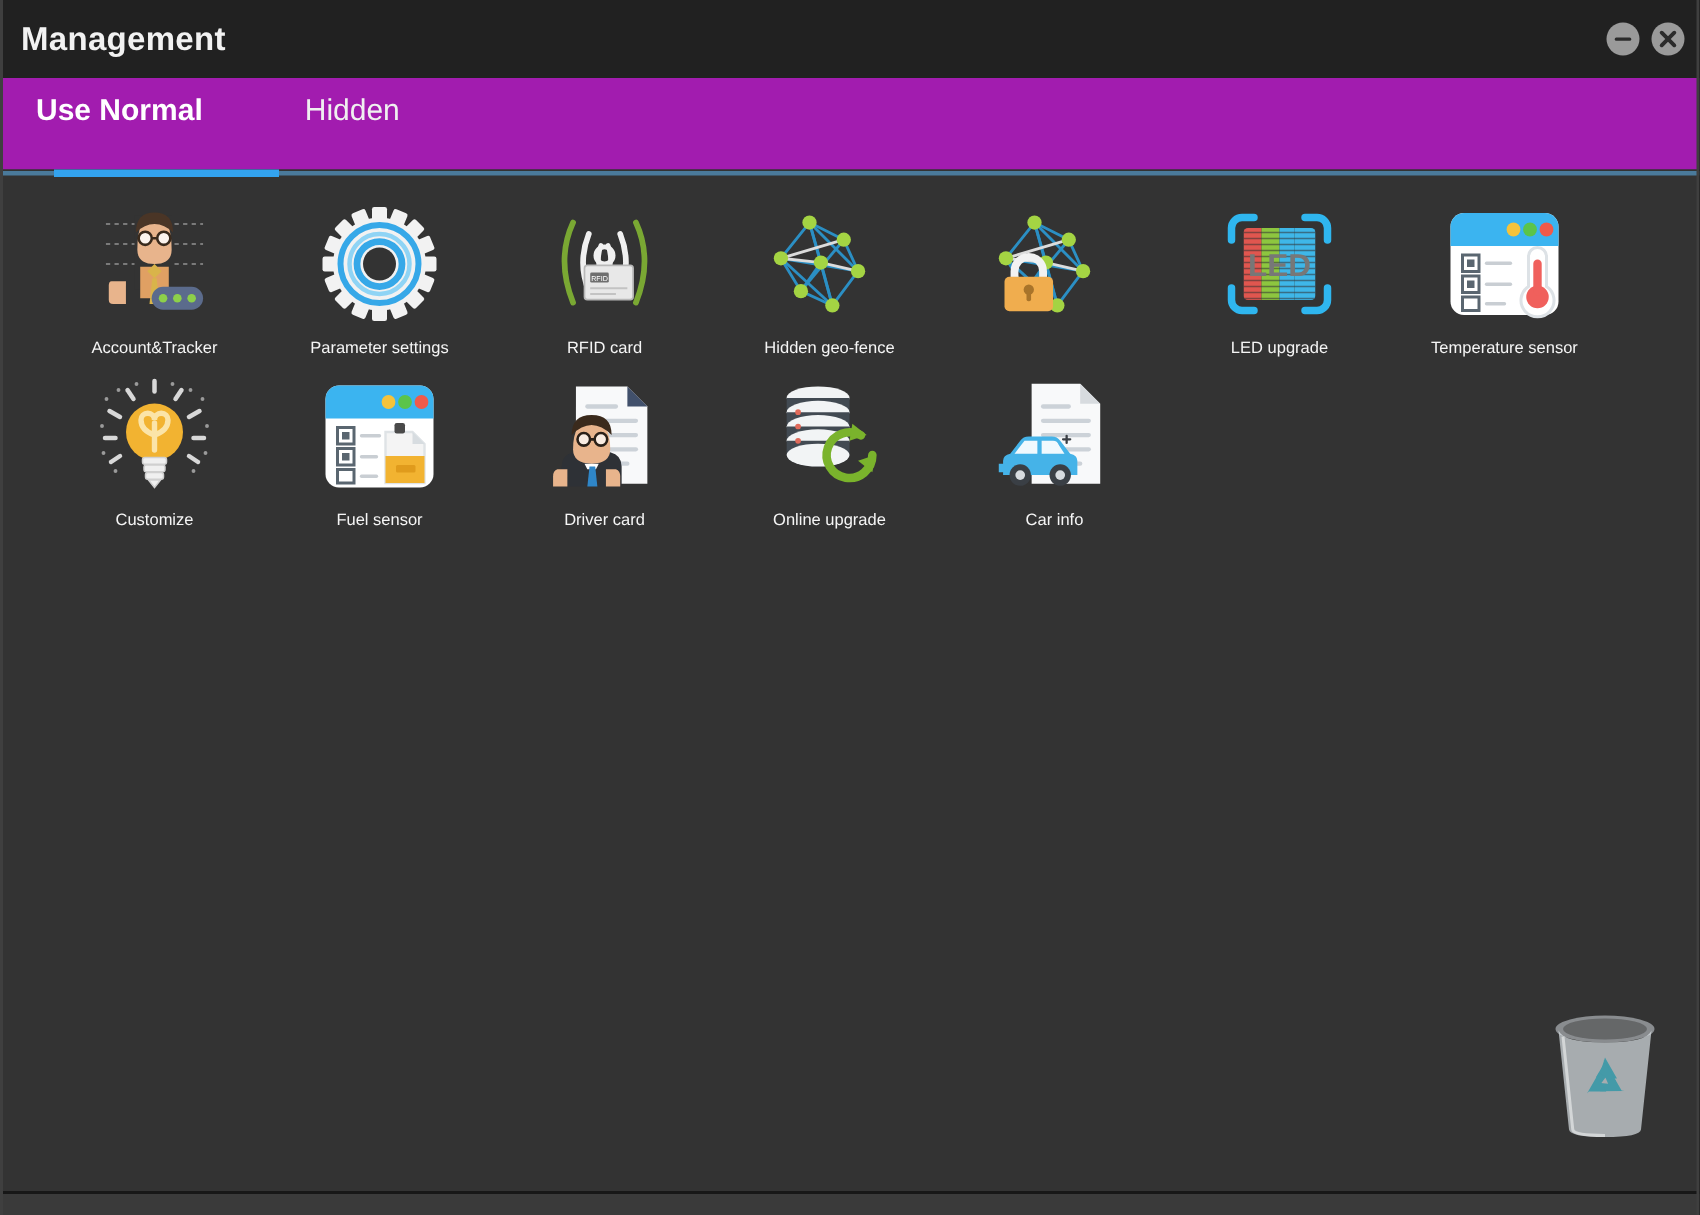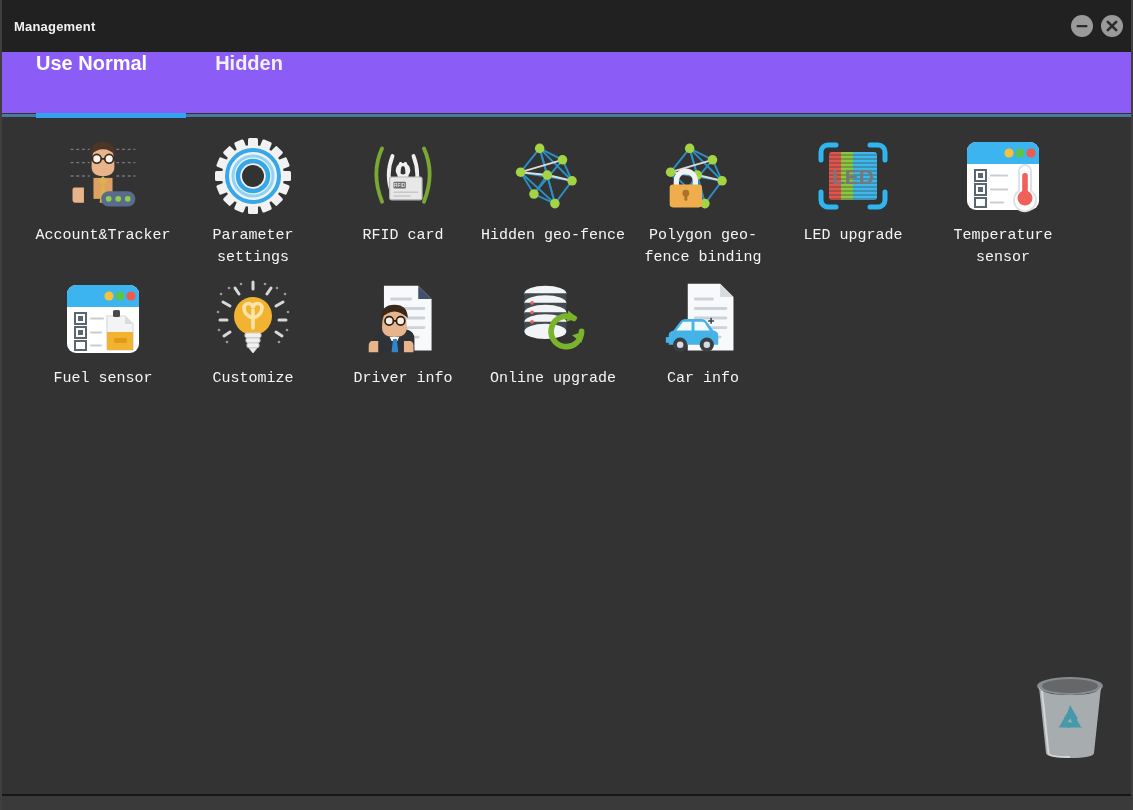--- a/index.html
+++ b/index.html
@@ -26,21 +26,21 @@
     position: relative;
     height: 52px;
     background: #212121;
     display: flex;
     align-items: center;
     box-sizing: border-box;
     padding: 0 10px 0 14px;
   }
   .title-text {
     color: #f2f2f2;
-    font-size: 13px;
+    font-size: 22px;
     font-weight: bold;
     letter-spacing: 0.2px;
     user-select: none;
   }
   .win-controls {
     position: absolute;
     right: 10px;
     top: 50%;
     transform: translateY(-50%);
     display: flex;
@@ -56,37 +56,37 @@
     align-items: center;
     justify-content: center;
     cursor: pointer;
   }
   .win-btn svg { display: block; }
 
   
   .tabbar {
     position: relative;
     height: 61px;
-    background: #8b5cf6;
+    background: #a21caf;
     display: flex;
-    align-items: flex-start;
-    padding-left: 36px;
+    align-items: center;
+    padding-left: 24px;
     box-sizing: border-box;
   }
   .tab {
     color: #ffffff;
     font-size: 20px;
     font-weight: bold;
     padding: 0 0 16px 0;
     margin-right: 68px;
     cursor: pointer;
     user-select: none;
     white-space: nowrap;
   }
-  .tab.inactive { color: #f0f0f0; font-weight: bold; }
+  .tab.inactive { color: #f0f0f0; font-weight: normal; }
 
   .tab-underline-wrap {
     position: relative;
     height: 5px;
     background: #333333;
   }
   .tab-underline-base {
     position: absolute;
     left: 0; right: 0;
     top: 1px;
@@ -129,26 +129,25 @@
   .cell .iconbox {
     width: 80px;
     height: 80px;
     display: flex;
     align-items: center;
     justify-content: center;
   }
   .cell .label {
     margin-top: 9px;
     color: #f5f5f5;
-    font-size: 15px;
+    font-size: 11px;
     line-height: 1.45;
     text-align: center;
     width: 148px;
     word-wrap: break-word;
-    font-family: Liberation Mono, monospace;
   }
 
   
   .recycle {
     position: absolute;
     right: 22px;
     bottom: 38px;
     width: 82px;
     height: 90px;
     cursor: pointer;
@@ -372,21 +371,20 @@
               <circle cx="22" cy="58" r="5"></circle>
               <circle cx="44" cy="68" r="5"></circle>
             </g>
 
             <path d="M14 50 v-6 a10 10 0 0 1 20 0 v6" fill="none" stroke="#f2f2f2" stroke-width="5.5"></path>
             <rect x="7" y="48" width="34" height="24" rx="3.5" fill="#f0ad4e"></rect>
             <circle cx="24" cy="57" r="3.6" fill="#a9742a"></circle>
             <rect x="22.4" y="57" width="3.2" height="8" rx="1.4" fill="#a9742a"></rect>
           </svg>
         </div>
-        <div class="label">Polygon geo-fence binding</div>
       </div>
 
       <div class="cell">
         <div class="iconbox">
           <svg width="80" height="78" viewBox="0 0 80 78">
             <defs>
               <clipPath id="ledclip">
                   <rect x="16" y="15" width="48" height="48" rx="3"></rect>
                 </clipPath>
             </defs>
@@ -446,51 +444,20 @@
             <circle cx="62" cy="61" r="7.5" fill="#f0605c"></circle>
             <rect x="59.2" y="36" width="5.6" height="24" rx="2.8" fill="#f0605c"></rect>
           </svg>
         </div>
         <div class="label">Temperature sensor</div>
       </div>
 
       <div class="cell">
         <div class="iconbox">
           <svg width="80" height="78" viewBox="0 0 80 78">
-            <rect x="4" y="5" width="72" height="68" rx="9" fill="#ffffff"></rect>
-            <path d="M4 14 a9 9 0 0 1 9 -9 h54 a9 9 0 0 1 9 9 v13 h-72z" fill="#3bb4f0"></path>
-            <circle cx="46" cy="16" r="4.6" fill="#f5c33b"></circle>
-            <circle cx="57" cy="16" r="4.6" fill="#5bc44a"></circle>
-            <circle cx="68" cy="16" r="4.6" fill="#f05a4a"></circle>
-            <g fill="none" stroke="#5a6670" stroke-width="2">
-              <rect x="12" y="33" width="11" height="11"></rect>
-              <rect x="12" y="47" width="11" height="11"></rect>
-              <rect x="12" y="61" width="11" height="9"></rect>
-            </g>
-            <rect x="15" y="36" width="5" height="5" fill="#5a6670"></rect>
-            <rect x="15" y="50" width="5" height="5" fill="#5a6670"></rect>
-            <g stroke="#c9ced3" stroke-width="2.2" stroke-linecap="round">
-              <line x1="28" y1="38.5" x2="40" y2="38.5"></line>
-              <line x1="28" y1="52.5" x2="38" y2="52.5"></line>
-              <line x1="28" y1="65.5" x2="38" y2="65.5"></line>
-            </g>
-
-            <path d="M44 36 h18 l8 8 v26 h-26z" fill="#f4f4f4" stroke="#dfe3e6" stroke-width="1.6"></path>
-            <path d="M62 36 v8 h8z" fill="#d7dce0"></path>
-            <rect x="50" y="30" width="7" height="7" rx="1.5" fill="#4a4a4a"></rect>
-            <path d="M44 52 h26 v18 h-26z" fill="#f2b331"></path>
-            <rect x="51" y="58" width="13" height="5" rx="1" fill="#e09b1c"></rect>
-          </svg>
-        </div>
-        <div class="label">Fuel sensor</div>
-      </div>
-
-      <div class="cell">
-        <div class="iconbox">
-          <svg width="80" height="78" viewBox="0 0 80 78">
             <g stroke="#d8d8d8" stroke-width="3" stroke-linecap="round">
               <line x1="40" y1="2" x2="40" y2="9"></line>
               <line x1="22" y1="8" x2="26" y2="14"></line>
               <line x1="58" y1="8" x2="54" y2="14"></line>
               <line x1="10" y1="22" x2="17" y2="26"></line>
               <line x1="70" y1="22" x2="63" y2="26"></line>
               <line x1="7" y1="40" x2="14" y2="40"></line>
               <line x1="73" y1="40" x2="66" y2="40"></line>
               <line x1="11" y1="56" x2="17" y2="52"></line>
               <line x1="69" y1="56" x2="63" y2="52"></line>
@@ -516,20 +483,51 @@
               <rect x="32" y="53" width="16" height="4.5" rx="1.5"></rect>
               <rect x="33" y="58" width="14" height="4.5" rx="1.5"></rect>
               <rect x="34" y="63" width="12" height="4.5" rx="1.5"></rect>
               <path d="M36 68 h8 l-4 5z"></path>
             </g>
           </svg>
         </div>
         <div class="label">Customize</div>
       </div>
 
+      <div class="cell">
+        <div class="iconbox">
+          <svg width="80" height="78" viewBox="0 0 80 78">
+            <rect x="4" y="5" width="72" height="68" rx="9" fill="#ffffff"></rect>
+            <path d="M4 14 a9 9 0 0 1 9 -9 h54 a9 9 0 0 1 9 9 v13 h-72z" fill="#3bb4f0"></path>
+            <circle cx="46" cy="16" r="4.6" fill="#f5c33b"></circle>
+            <circle cx="57" cy="16" r="4.6" fill="#5bc44a"></circle>
+            <circle cx="68" cy="16" r="4.6" fill="#f05a4a"></circle>
+            <g fill="none" stroke="#5a6670" stroke-width="2">
+              <rect x="12" y="33" width="11" height="11"></rect>
+              <rect x="12" y="47" width="11" height="11"></rect>
+              <rect x="12" y="61" width="11" height="9"></rect>
+            </g>
+            <rect x="15" y="36" width="5" height="5" fill="#5a6670"></rect>
+            <rect x="15" y="50" width="5" height="5" fill="#5a6670"></rect>
+            <g stroke="#c9ced3" stroke-width="2.2" stroke-linecap="round">
+              <line x1="28" y1="38.5" x2="40" y2="38.5"></line>
+              <line x1="28" y1="52.5" x2="38" y2="52.5"></line>
+              <line x1="28" y1="65.5" x2="38" y2="65.5"></line>
+            </g>
+
+            <path d="M44 36 h18 l8 8 v26 h-26z" fill="#f4f4f4" stroke="#dfe3e6" stroke-width="1.6"></path>
+            <path d="M62 36 v8 h8z" fill="#d7dce0"></path>
+            <rect x="50" y="30" width="7" height="7" rx="1.5" fill="#4a4a4a"></rect>
+            <path d="M44 52 h26 v18 h-26z" fill="#f2b331"></path>
+            <rect x="51" y="58" width="13" height="5" rx="1" fill="#e09b1c"></rect>
+          </svg>
+        </div>
+        <div class="label">Fuel sensor</div>
+      </div>
+
 
       <div class="cell">
         <div class="iconbox">
           <svg width="84" height="78" viewBox="0 0 84 78">
             <path d="M22 4 h36 l14 14 v54 h-50z" fill="#f8f9fa"></path>
             <path d="M58 4 l14 14 h-14z" fill="#41506b"></path>
             <g stroke="#ccd2d8" stroke-width="3" stroke-linecap="round">
               <line x1="30" y1="18" x2="50" y2="18"></line>
               <line x1="30" y1="28" x2="64" y2="28"></line>
               <line x1="30" y1="38" x2="64" y2="38"></line>
@@ -544,21 +542,21 @@
               <circle cx="27.5" cy="41" r="4.4" fill="#ffffff" fill-opacity="0.75"></circle>
               <circle cx="39.5" cy="41" r="4.4" fill="#ffffff" fill-opacity="0.75"></circle>
               <line x1="32" y1="41" x2="35" y2="41"></line>
             </g>
             <path d="M28 58 h10 l-2 4 h-6z" fill="#ffffff"></path>
             <path d="M31.5 60 h4 l1.5 14 h-7z" fill="#2f86c8"></path>
             <path d="M9 62 q-3 1 -3 5 v7 h10 v-12z" fill="#e8b48c"></path>
             <path d="M50 62 q3 1 3 5 v7 h-10 v-12z" fill="#e8b48c"></path>
           </svg>
         </div>
-        <div class="label">Driver info</div>
+        <div class="label">Driver card</div>
       </div>
 
       <div class="cell">
         <div class="iconbox">
           <svg width="84" height="78" viewBox="0 0 84 78">
             <g>
               <ellipse cx="34" cy="12" rx="22" ry="8" fill="#f2f4f5"></ellipse>
               <path d="M12 12 v10 a22 8 0 0 0 44 0 v-10z" fill="#424a52"></path>
               <ellipse cx="34" cy="22" rx="22" ry="8" fill="#f2f4f5"></ellipse>
               <path d="M12 22 v10 a22 8 0 0 0 44 0 v-10z" fill="#424a52"></path>

